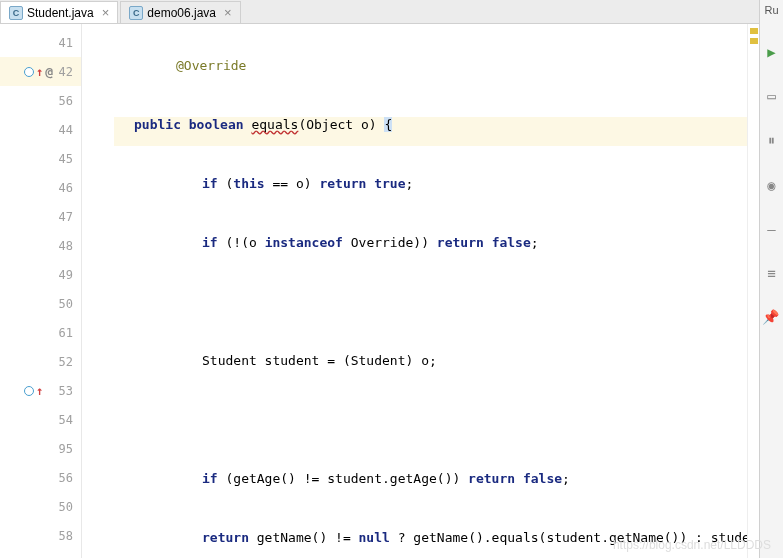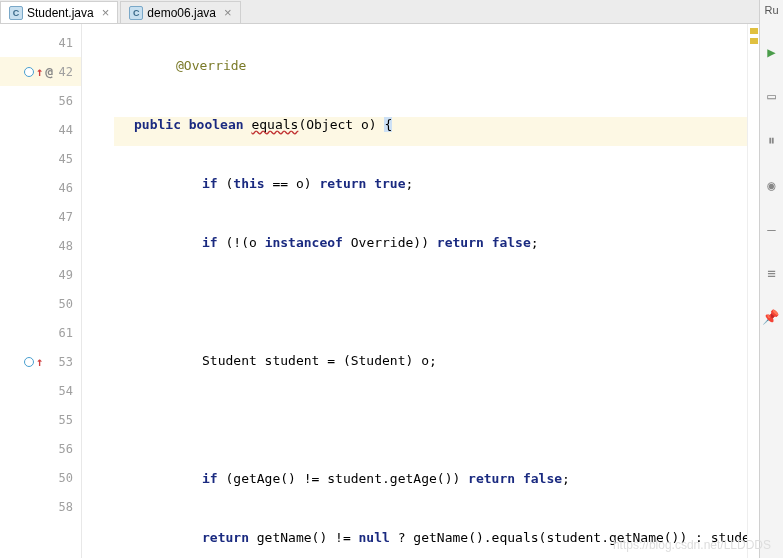--- a/index.html
+++ b/index.html
@@ -205,31 +205,34 @@
     <div class="gutter-row">
         <span>49</span>
       </div>
     <div class="gutter-row">
         <span>50</span>
       </div>
     <div class="gutter-row">
         <span>61</span>
       </div>
     <div class="gutter-row">
+        <span>52</span>
+      </div>
+    <div class="gutter-row">
       <span class="gutter-icons">
         <span class="circle-o"></span>
         <span class="arrow-up">↑</span>
       </span>
       <span>53</span>
     </div>
     <div class="gutter-row">
         <span>54</span>
       </div>
     <div class="gutter-row">
-        <span>55</span>
+        <span>95</span>
       </div>
     <div class="gutter-row">
         <span>56</span>
       </div>
     <div class="gutter-row">
         <span>50</span>
       </div>
     <div class="gutter-row">
         <span>58</span>
       </div>

